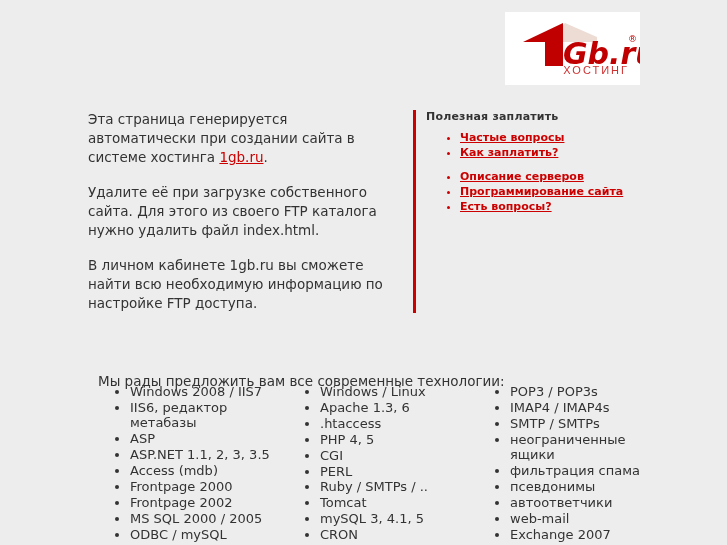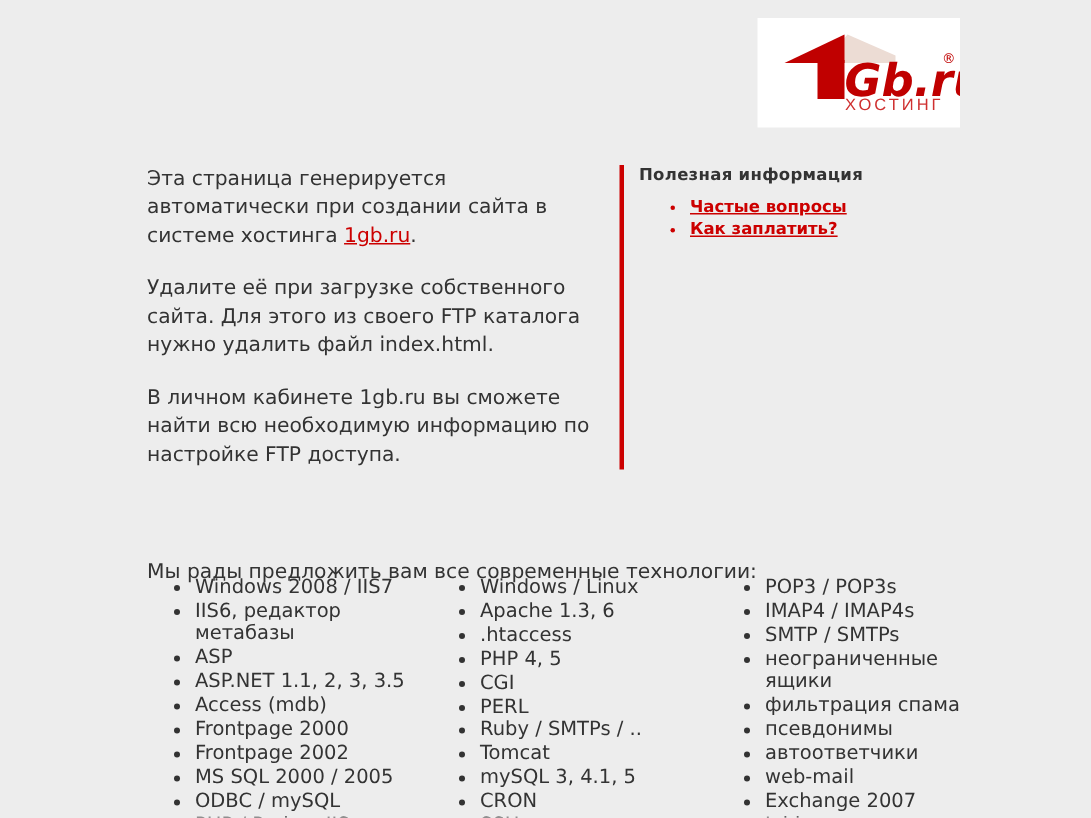--- a/index.html
+++ b/index.html
@@ -38,21 +38,21 @@
     top: 52px;
     font-size: 11px;
     letter-spacing: 2px;
     color: #cf3030;
     font-family: Liberation Sans, sans-serif;
   }
 
   
   #intro {
     position: absolute;
-    left: 98px;
+    left: 88px;
     top: 110px;
     width: 300px;
     font-size: 13.5px;
     line-height: 19px;
     color: #333333;
   }
   #intro p {
     margin: 0 0 16px 0;
   }
   #intro p:last-child { margin-bottom: 0; }
@@ -151,27 +151,32 @@
 </div>
 
 <div id="intro">
   <p><span>Эта страница генерируется автоматически при создании сайта в системе хостинга </span><a class="redlink" href="#">1gb.ru</a><span>.</span></p>
   <p>Удалите её при загрузке собственного сайта. Для этого из своего FTP каталога нужно удалить файл index.html.</p>
   <p>В личном кабинете 1gb.ru вы сможете найти всю необходимую информацию по настройке FTP доступа.</p>
 </div>
 
 <div id="sidebar-rule"></div>
 <div id="sidebar">
-  <div id="sidebar-title">Полезная информация</div>
+  <div id="sidebar-title">Полезная заплатить</div>
 
   <ul>
     <li><a href="#">Частые вопросы</a></li>
     <li><a href="#">Как заплатить?</a></li>
   </ul>
 
+  <ul>
+    <li><a href="#">Описание серверов</a></li>
+    <li><a href="#">Программирование сайта</a></li>
+    <li><a href="#">Есть вопросы?</a></li>
+  </ul>
 </div>
 
 <div id="tech-heading">Мы рады предложить вам все современные технологии:</div>
 
 <div id="tech-columns">
   <div class="tech-col">
     <ul>
       <li>Windows 2008 / IIS7</li>
       <li>IIS6, редактор метабазы</li>
       <li>ASP</li>

